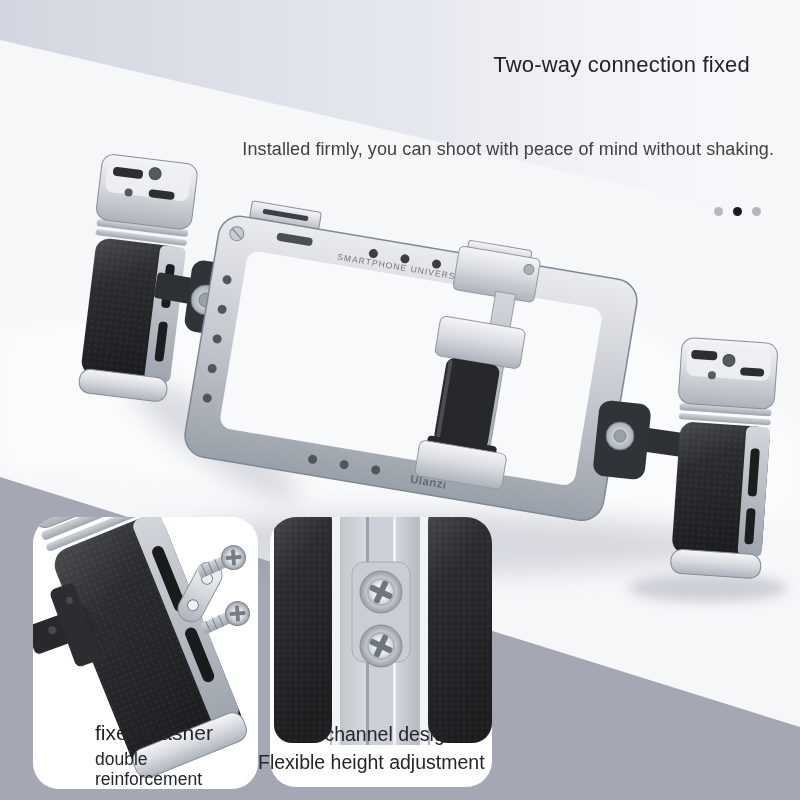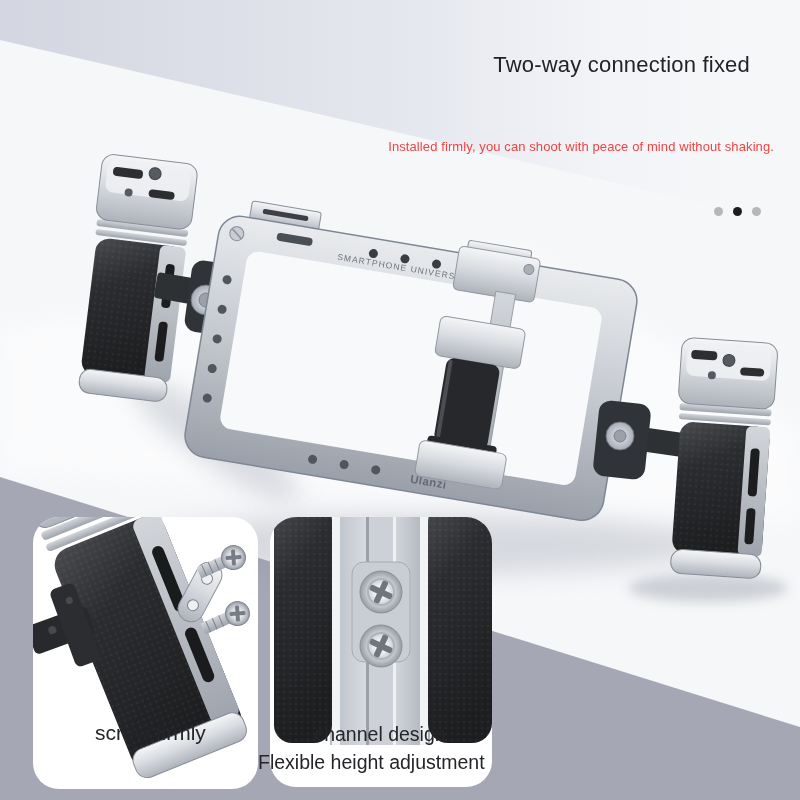--- a/index.html
+++ b/index.html
@@ -8,28 +8,28 @@
     background:#f6f7f9;
     font-family:"Liberation Sans",sans-serif;
   }
   svg.scene{position:absolute;left:0;top:0;width:800px;height:800px;display:block;}
   .title{
     position:absolute;top:52px;right:50px;
     font-size:22px;font-weight:500;color:#212327;letter-spacing:.2px;white-space:nowrap;
   }
   .subtitle{
     position:absolute;top:139px;right:26px;
-    font-size:13px;color:#ef4444;letter-spacing:.1px;white-space:nowrap;
+    font-size:18px;color:#404040;letter-spacing:.1px;white-space:nowrap;
   }
   .dots{position:absolute;top:207px;left:714px;display:flex;gap:10px;}
   .dot{width:9px;height:9px;border-radius:50%;background:#b5b7ba;display:block;cursor:pointer;}
   .dot.active{background:#1b1d20;}
   .co1-title{position:absolute;left:95px;top:721px;font-size:21px;color:#232528;}
   .co1-sub{position:absolute;left:95px;top:750px;width:140px;font-size:17.5px;line-height:1.14;color:#232528;}
-  .co2-title{position:absolute;left:258px;top:723px;width:244px;text-align:center;font-size:19.5px;color:#232528;}
+  .co2-title{position:absolute;left:268px;top:723px;width:244px;text-align:center;font-size:19.5px;color:#232528;}
   .co2-sub{position:absolute;left:258px;top:751px;width:246px;text-align:left;font-size:19.5px;color:#232528;white-space:nowrap;}
   .eng{font-family:"Liberation Sans",sans-serif;}
 </style>
 </head>
 <body>
 
 <div class="stage">
 
 <svg class="scene" viewBox="0 0 800 800" xmlns="http://www.w3.org/2000/svg">
   <defs>
@@ -266,17 +266,18 @@
 
 <div class="title">Two-way connection fixed</div>
 <div class="subtitle">Installed firmly, you can shoot with peace of mind without shaking.</div>
 
 <div class="dots">
       <span class="dot"></span>
       <span class="dot active"></span>
       <span class="dot"></span>
     </div>
 
-<div class="co1-title">screw firmly</div>
+<div class="co1-title">fixed washer</div>
+<div class="co1-sub">double reinforcement</div>
 <div class="co2-title">channel design</div>
 <div class="co2-sub">Flexible height adjustment</div>
 
 </div>
 
 </body></html>

